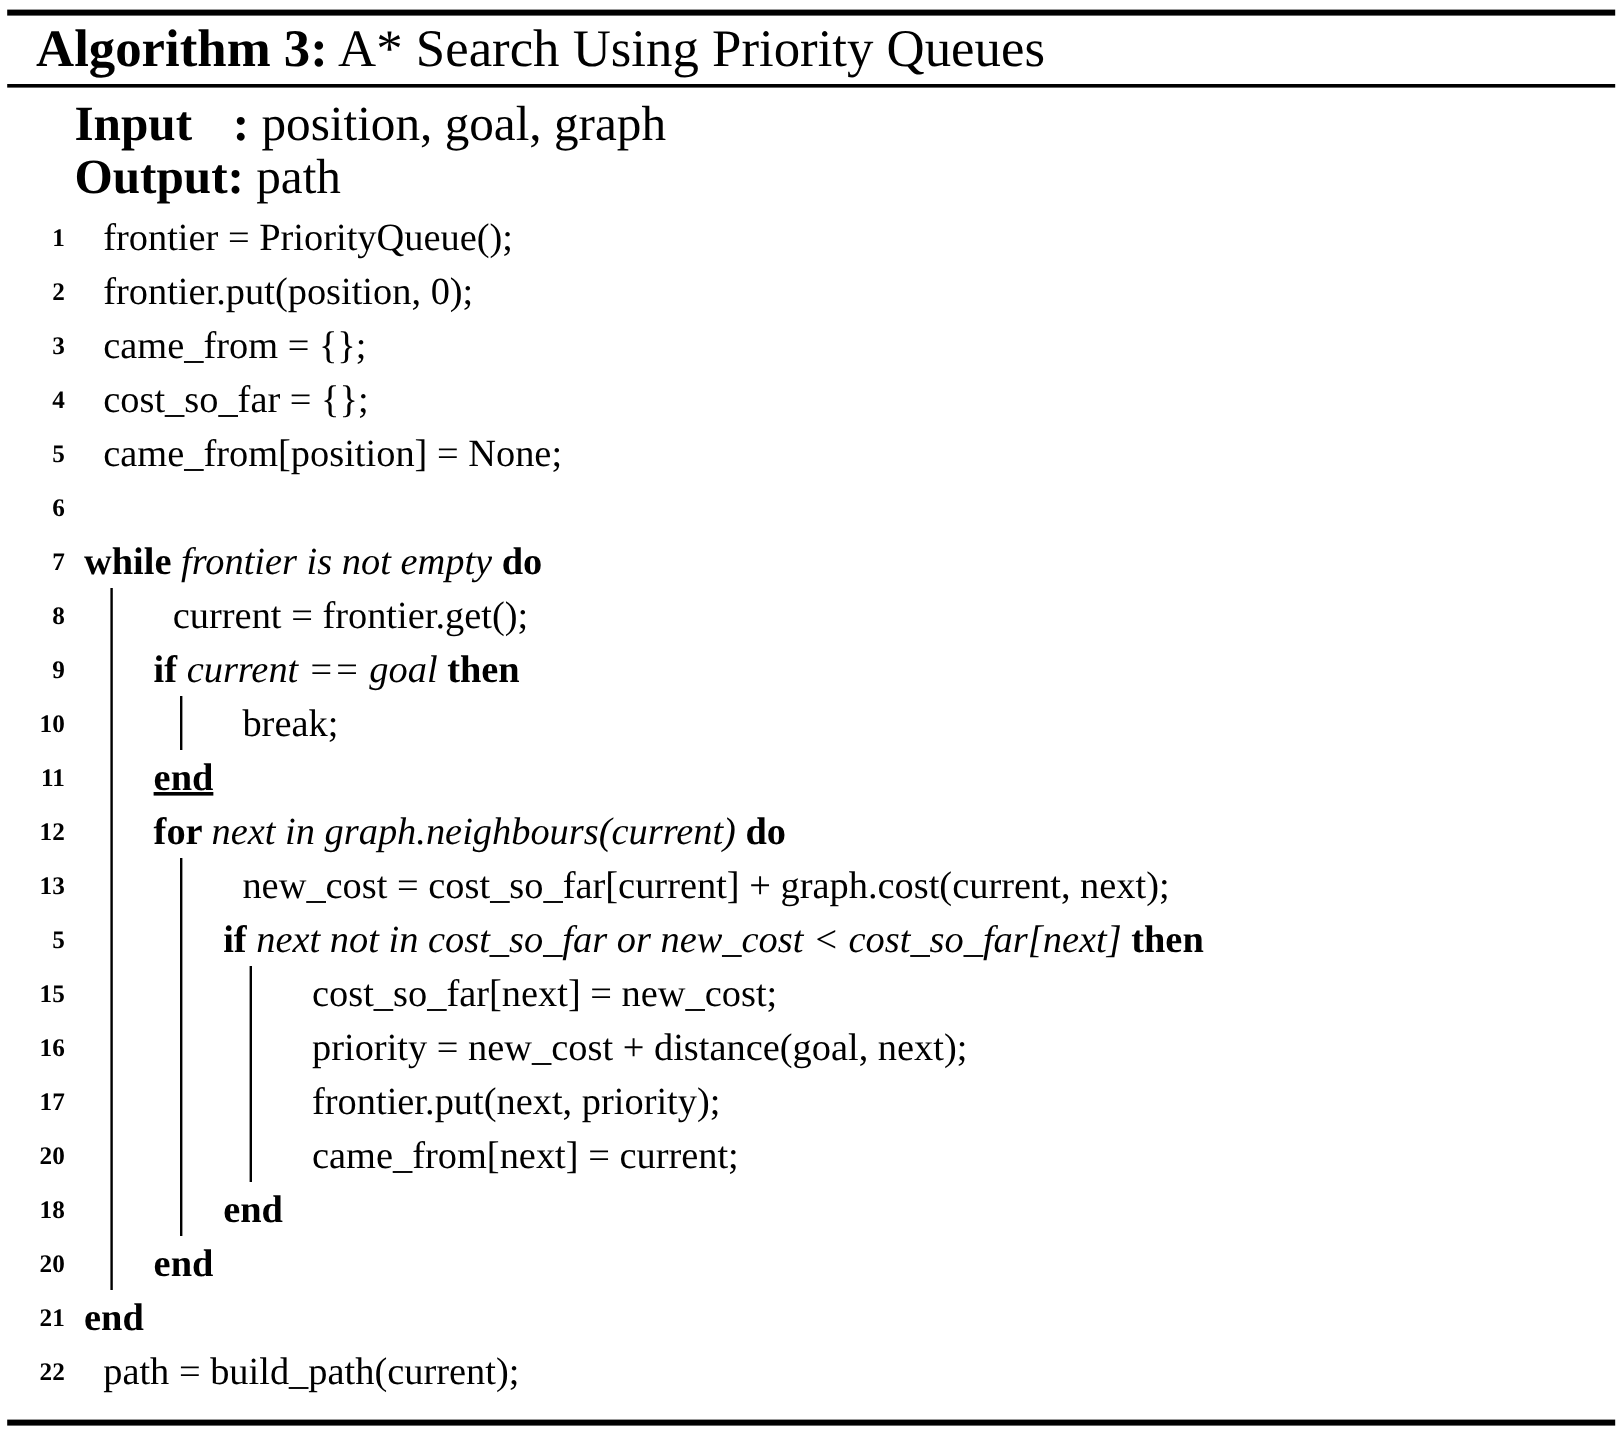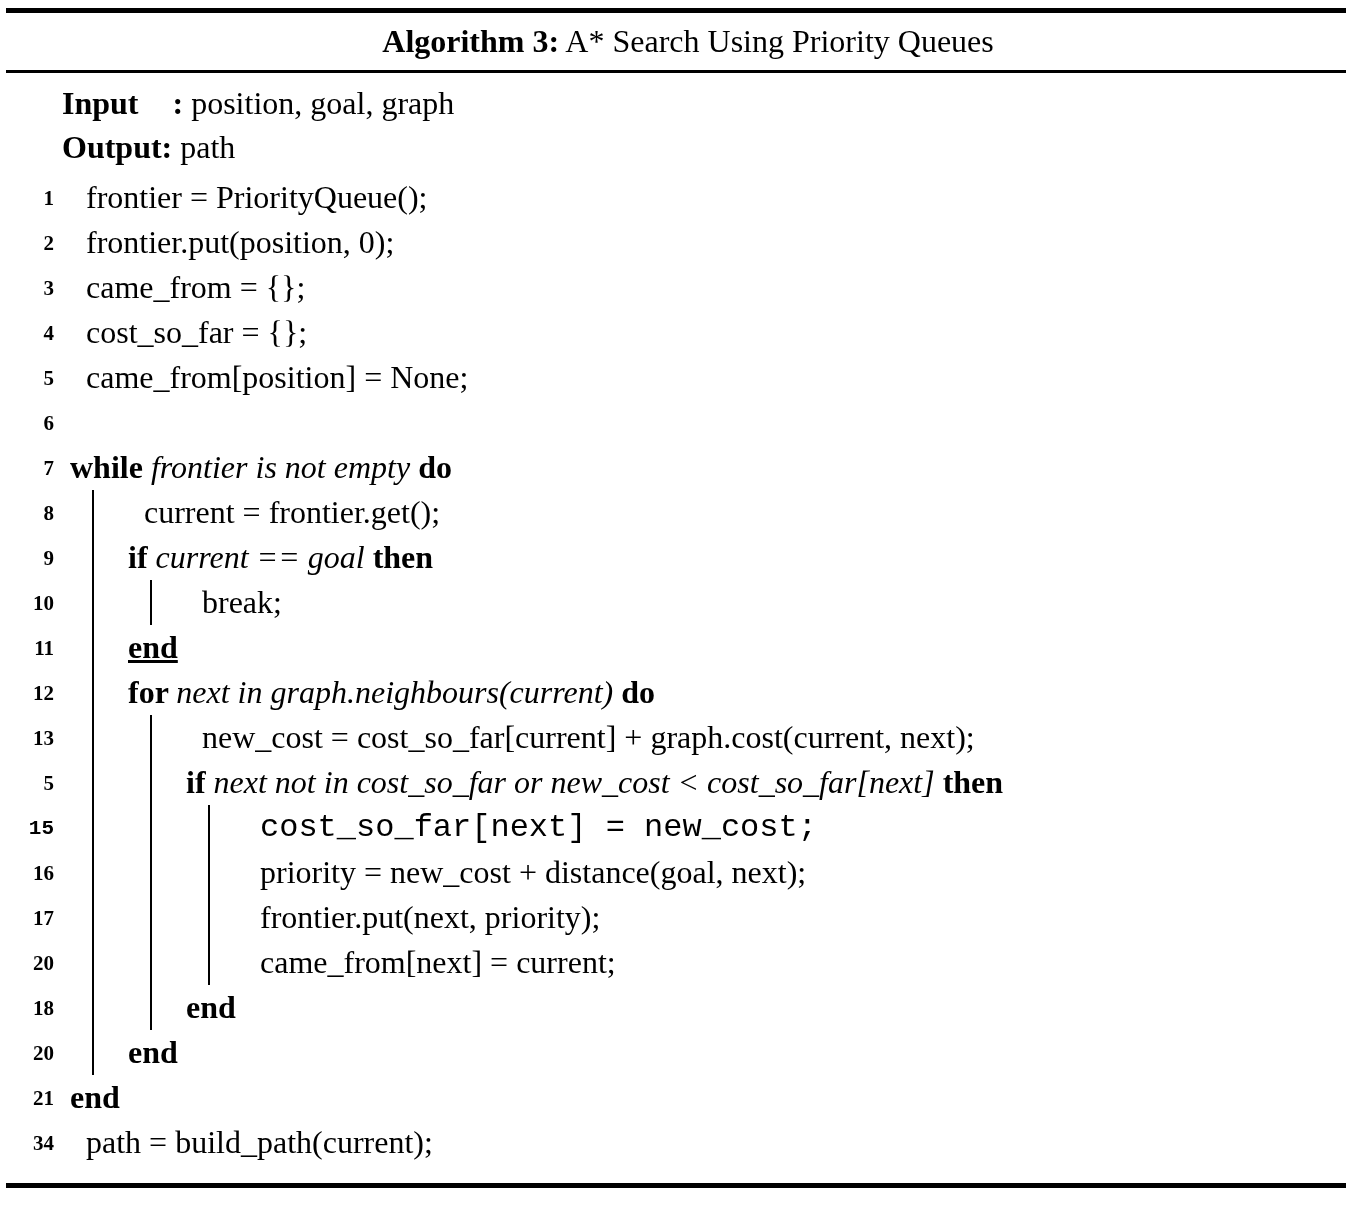--- a/index.html
+++ b/index.html
@@ -22,35 +22,34 @@
   }
   .hrule {
     background: #000000;
     width: 100%;
   }
   .hrule.thick { height: 5px; }
   .hrule.thin  { height: 3px; }
 
   
   .caption {
-    font-size: 32px;
+    font-size: 44px;
     line-height: 46px;
     padding: 5px 0 6px 24px;
     white-space: nowrap;
-    text-align: center;
   }
   .caption .cap-label { font-weight: bold; }
 
   
   .io-block {
     padding: 8px 0 4px 0;
   }
   .io-row {
     padding-left: 56px;
-    font-size: 32px;
+    font-size: 41px;
     line-height: 44px;
     white-space: nowrap;
   }
   .io-label { font-weight: bold; }
   .io-gap { display: inline-block; width: 34px; }
   .io-colon { font-weight: bold; }
   .io-value { font-weight: normal; }
 
   
   .code-block { padding-top: 2px; }
@@ -116,26 +115,26 @@
       <div class="code-row" style="padding-left: 64px;"><span class="line-num">5</span><span class="line-text"><span class="seg-r">came_from[position] = None;</span></span></div>
       <div class="code-row" style="padding-left: 64px;"><span class="line-num">6</span></div>
       <div class="code-row" style="padding-left: 64px;"><span class="line-num">7</span><span class="line-text"><span class="seg-b">while </span><span class="seg-i">frontier is not empty</span><span class="seg-b"> do</span></span></div>
       <div class="code-row" style="padding-left: 122px;"><span class="line-num">8</span><span class="vbar" style="left: 86px;"></span><span class="line-text"><span class="seg-r">current = frontier.get();</span></span></div>
       <div class="code-row" style="padding-left: 122px;"><span class="line-num">9</span><span class="vbar" style="left: 86px;"></span><span class="line-text"><span class="seg-b">if </span><span class="seg-i">current == goal</span><span class="seg-b"> then</span></span></div>
       <div class="code-row" style="padding-left: 180px;"><span class="line-num">10</span><span class="vbar" style="left: 86px;"></span><span class="vbar" style="left: 144px;"></span><span class="line-text"><span class="seg-r">break;</span></span></div>
       <div class="code-row" style="padding-left: 122px; text-decoration: underline;"><span class="line-num">11</span><span class="vbar" style="left: 86px;"></span><span class="line-text"><span class="seg-b">end</span></span></div>
       <div class="code-row" style="padding-left: 122px;"><span class="line-num">12</span><span class="vbar" style="left: 86px;"></span><span class="line-text"><span class="seg-b">for </span><span class="seg-i">next in graph.neighbours(current)</span><span class="seg-b"> do</span></span></div>
       <div class="code-row" style="padding-left: 180px;"><span class="line-num">13</span><span class="vbar" style="left: 86px;"></span><span class="vbar" style="left: 144px;"></span><span class="line-text"><span class="seg-r">new_cost = cost_so_far[current] + graph.cost(current, next);</span></span></div>
       <div class="code-row" style="padding-left: 180px;"><span class="line-num">5</span><span class="vbar" style="left: 86px;"></span><span class="vbar" style="left: 144px;"></span><span class="line-text"><span class="seg-b">if </span><span class="seg-i">next not in cost_so_far or new_cost &lt; cost_so_far[next]</span><span class="seg-b"> then</span></span></div>
-      <div class="code-row" style="padding-left: 238px; font-family: Liberation Mono, monospace;"><span class="line-num">15</span><span class="vbar" style="left: 86px;"></span><span class="vbar" style="left: 144px;"></span><span class="vbar" style="left: 202px;"></span><span class="line-text"><span class="seg-r">cost_so_far[next] = new_cost;</span></span></div>
+      <div class="code-row" style="padding-left: 238px;"><span class="line-num">15</span><span class="vbar" style="left: 86px;"></span><span class="vbar" style="left: 144px;"></span><span class="vbar" style="left: 202px;"></span><span class="line-text"><span class="seg-r">cost_so_far[next] = new_cost;</span></span></div>
       <div class="code-row" style="padding-left: 238px;"><span class="line-num">16</span><span class="vbar" style="left: 86px;"></span><span class="vbar" style="left: 144px;"></span><span class="vbar" style="left: 202px;"></span><span class="line-text"><span class="seg-r">priority = new_cost + distance(goal, next);</span></span></div>
       <div class="code-row" style="padding-left: 238px;"><span class="line-num">17</span><span class="vbar" style="left: 86px;"></span><span class="vbar" style="left: 144px;"></span><span class="vbar" style="left: 202px;"></span><span class="line-text"><span class="seg-r">frontier.put(next, priority);</span></span></div>
       <div class="code-row" style="padding-left: 238px;"><span class="line-num">20</span><span class="vbar" style="left: 86px;"></span><span class="vbar" style="left: 144px;"></span><span class="vbar" style="left: 202px;"></span><span class="line-text"><span class="seg-r">came_from[next] = current;</span></span></div>
       <div class="code-row" style="padding-left: 180px;"><span class="line-num">18</span><span class="vbar" style="left: 86px;"></span><span class="vbar" style="left: 144px;"></span><span class="line-text"><span class="seg-b">end</span></span></div>
       <div class="code-row" style="padding-left: 122px;"><span class="line-num">20</span><span class="vbar" style="left: 86px;"></span><span class="line-text"><span class="seg-b">end</span></span></div>
       <div class="code-row" style="padding-left: 64px;"><span class="line-num">21</span><span class="line-text"><span class="seg-b">end</span></span></div>
-      <div class="code-row" style="padding-left: 64px;"><span class="line-num">34</span><span class="line-text"><span class="seg-r">path = build_path(current);</span></span></div>
+      <div class="code-row" style="padding-left: 64px;"><span class="line-num">22</span><span class="line-text"><span class="seg-r">path = build_path(current);</span></span></div>
     </div>
 
   <div class="bottom-spacer"></div>
   <div class="hrule thick"></div>
 
 </div>
 
 </body></html>

